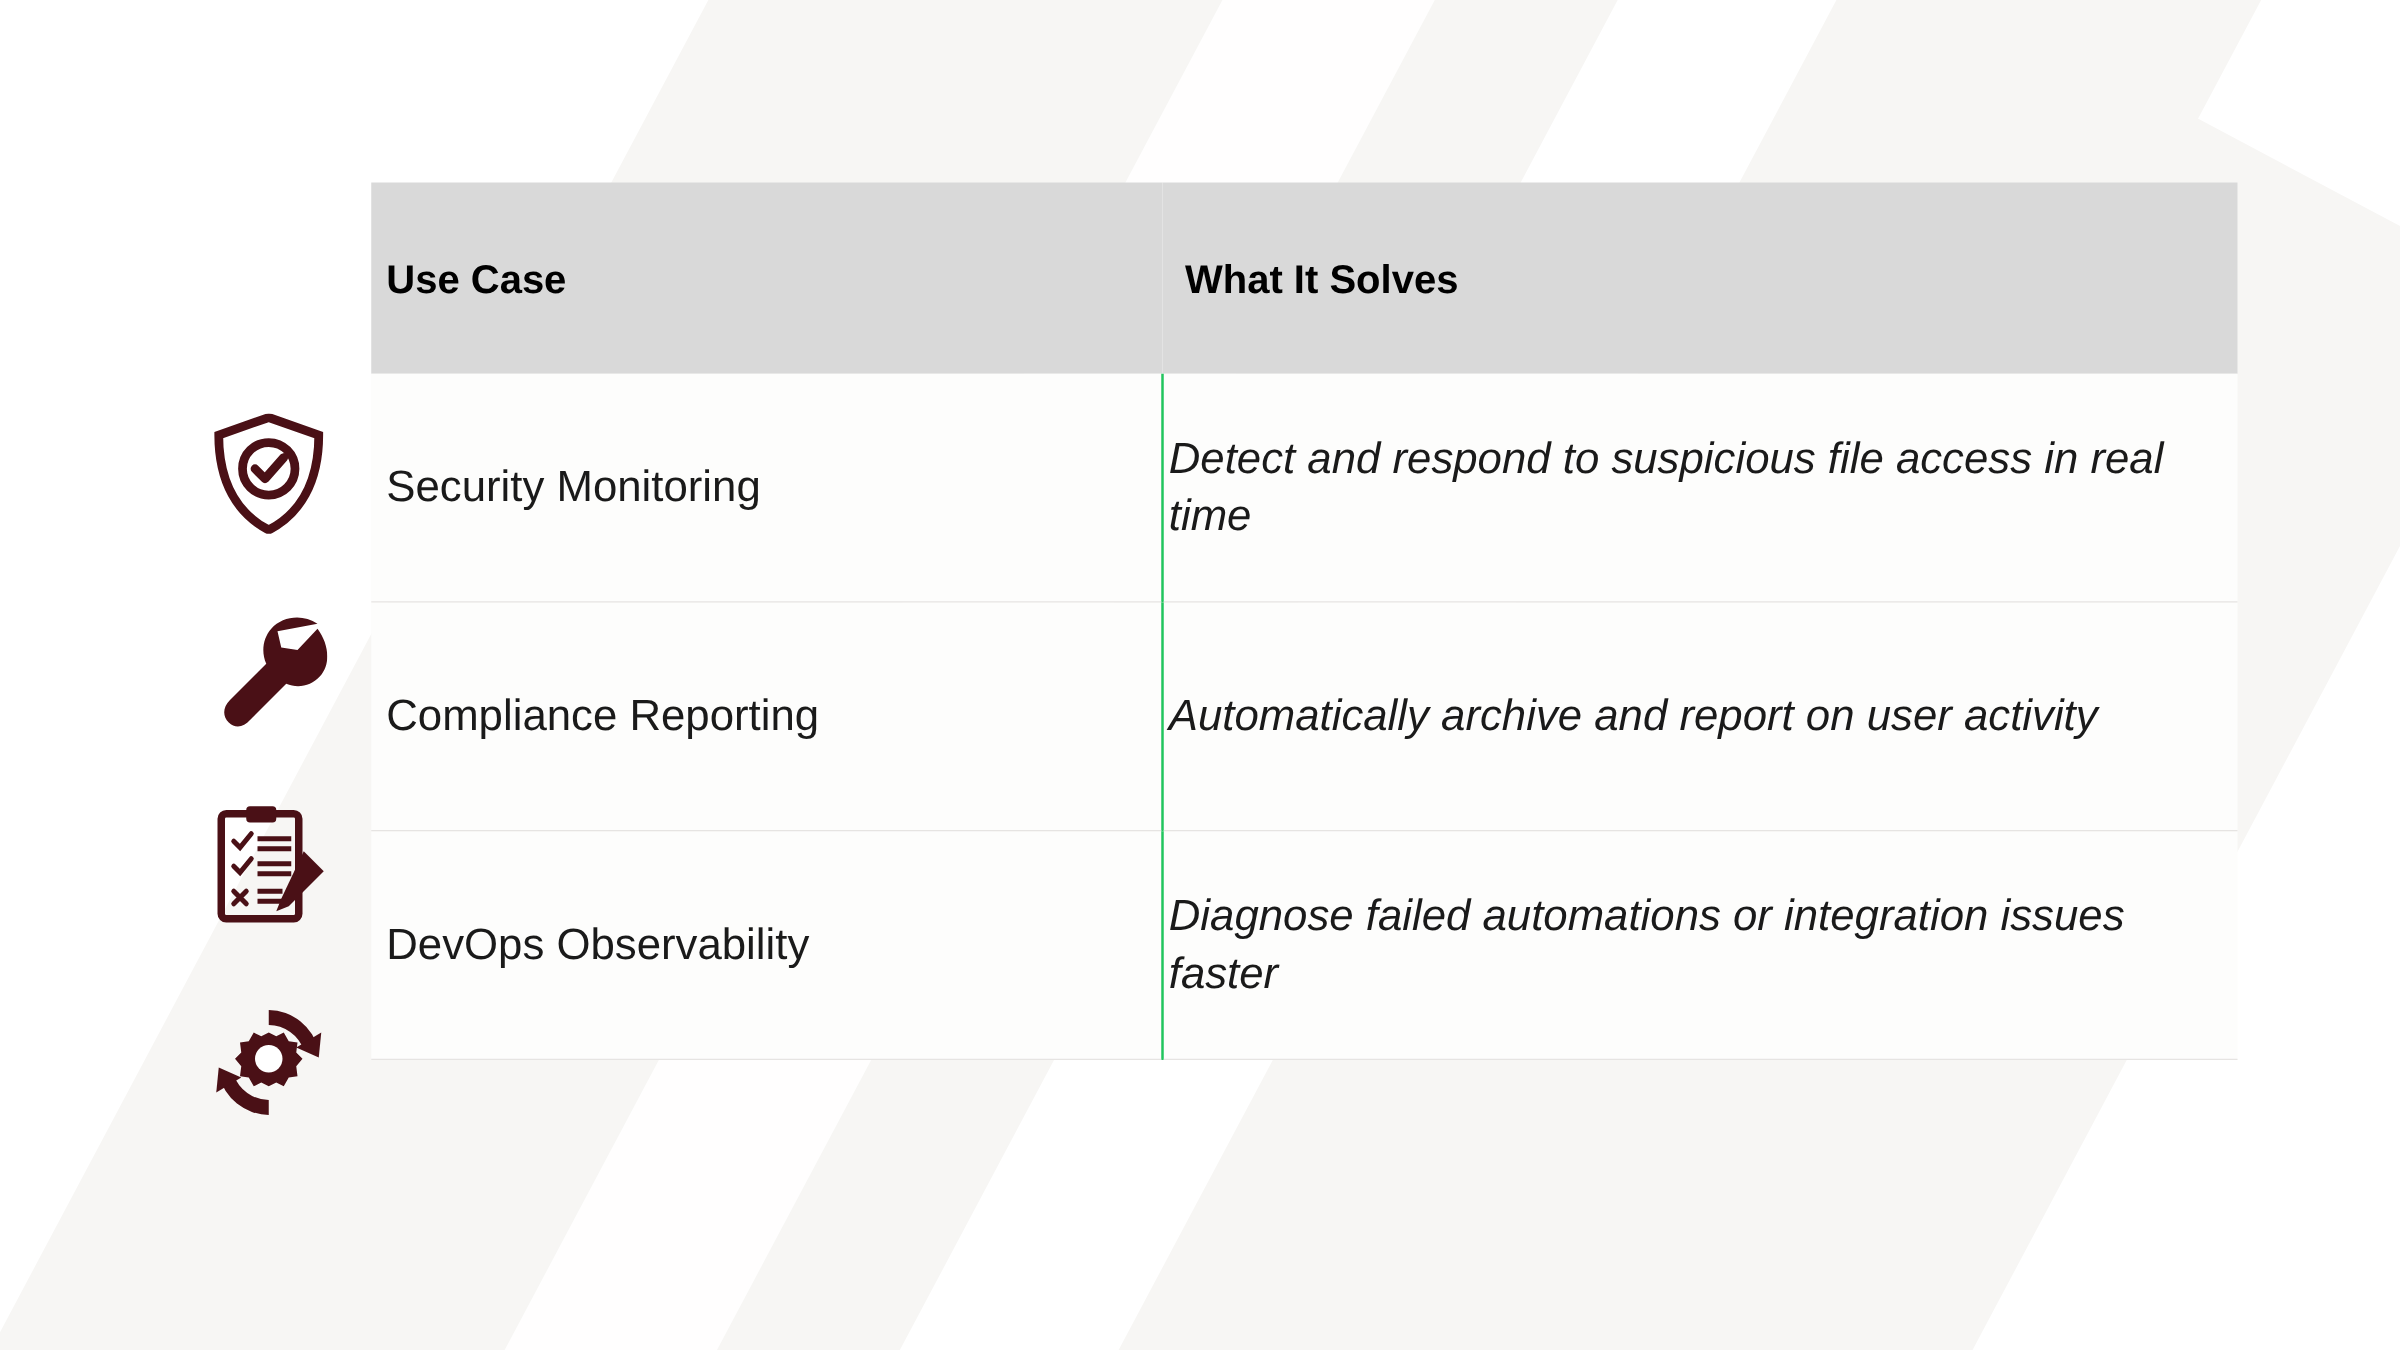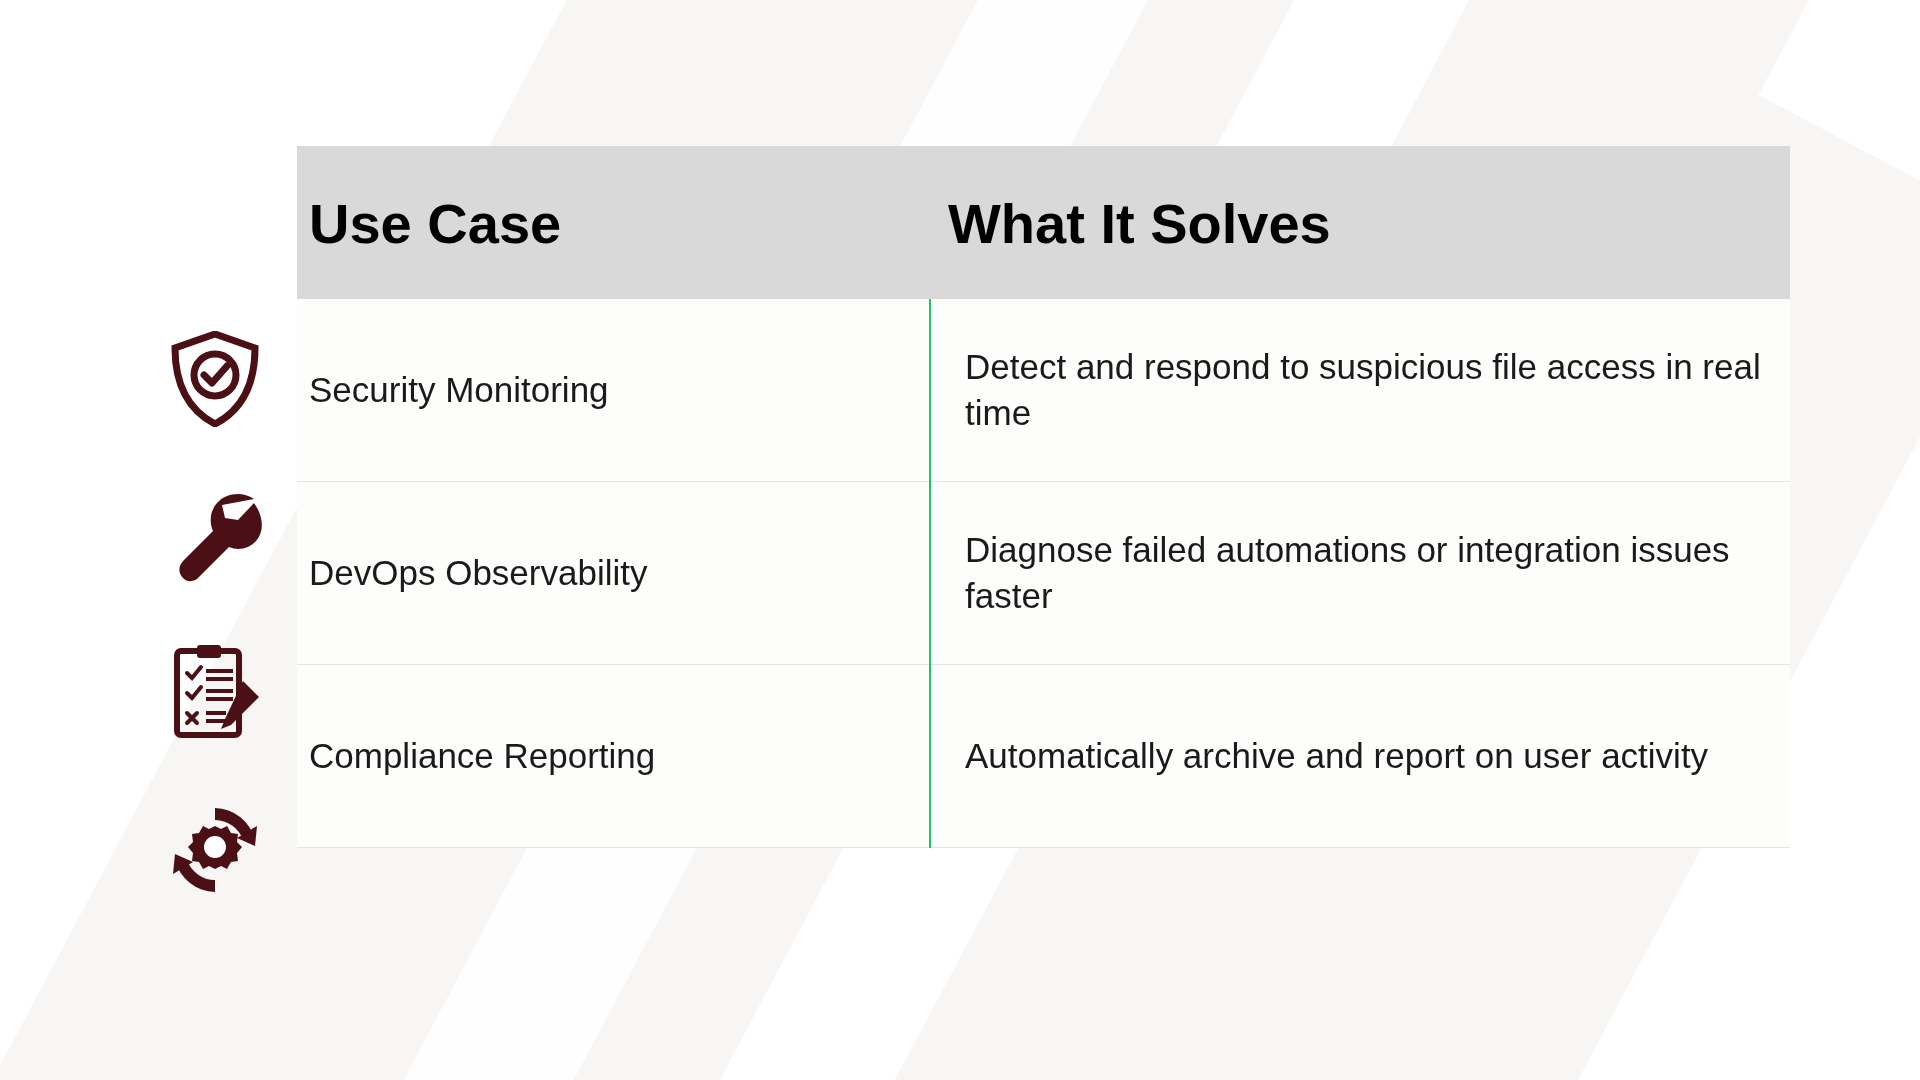--- a/index.html
+++ b/index.html
@@ -86,21 +86,21 @@
     border-collapse: collapse;
     width: 100%;
     table-layout: fixed;
   }
   table.usecase-table col.c1 { width: 633px; }
   table.usecase-table col.c2 { width: 860px; }
 
   thead th {
     background: #d9d9d9;
     text-align: left;
-    font-size: 56px;
+    font-size: 32px;
     font-weight: bold;
     color: #000000;
     padding: 43px 0 42px 12px;
     height: 68px;
     vertical-align: middle;
     border: none;
   }
   thead th.col-2 {
     padding-left: 18px;
     margin-top: 24px;
@@ -115,22 +115,23 @@
     border-left: none;
     border-right: none;
     line-height: 1.32;
     height: 130px;
     background: #fdfdfc;
   }
   tbody td.col-1 {
     border-right: 2px solid #22c55e;
   }
   tbody td.col-2 {
-    padding-left: 34px;
+    padding-left: 4px;
     padding-right: 24px;
+    font-style: italic;
   }
   tbody tr:first-child td {
     border-top: none;
   }
 </style>
 </head>
 <body>
 
 <div id="slide">
 
@@ -208,24 +209,24 @@
           <th class="col-1">Use Case</th>
           <th class="col-2">What It Solves</th>
         </tr>
       </thead>
       <tbody>
         <tr>
           <td class="col-1">Security Monitoring</td>
           <td class="col-2">Detect and respond to suspicious file access in real time</td>
         </tr>
         <tr>
+          <td class="col-1">Compliance Reporting</td>
+          <td class="col-2">Automatically archive and report on user activity</td>
+        </tr>
+        <tr>
           <td class="col-1">DevOps Observability</td>
           <td class="col-2">Diagnose failed automations or integration issues faster</td>
-        </tr>
-        <tr>
-          <td class="col-1">Compliance Reporting</td>
-          <td class="col-2">Automatically archive and report on user activity</td>
         </tr>
       </tbody>
     </table>
   </div>
 
 </div>
 
 </body></html>

